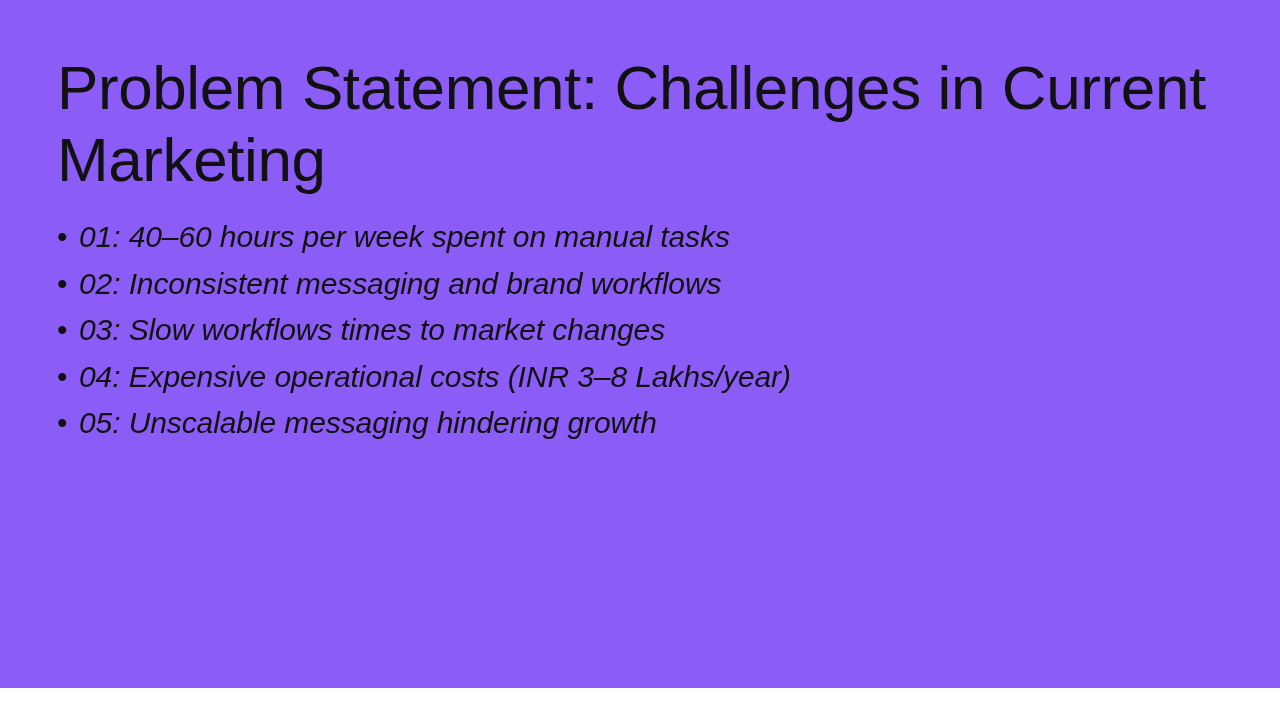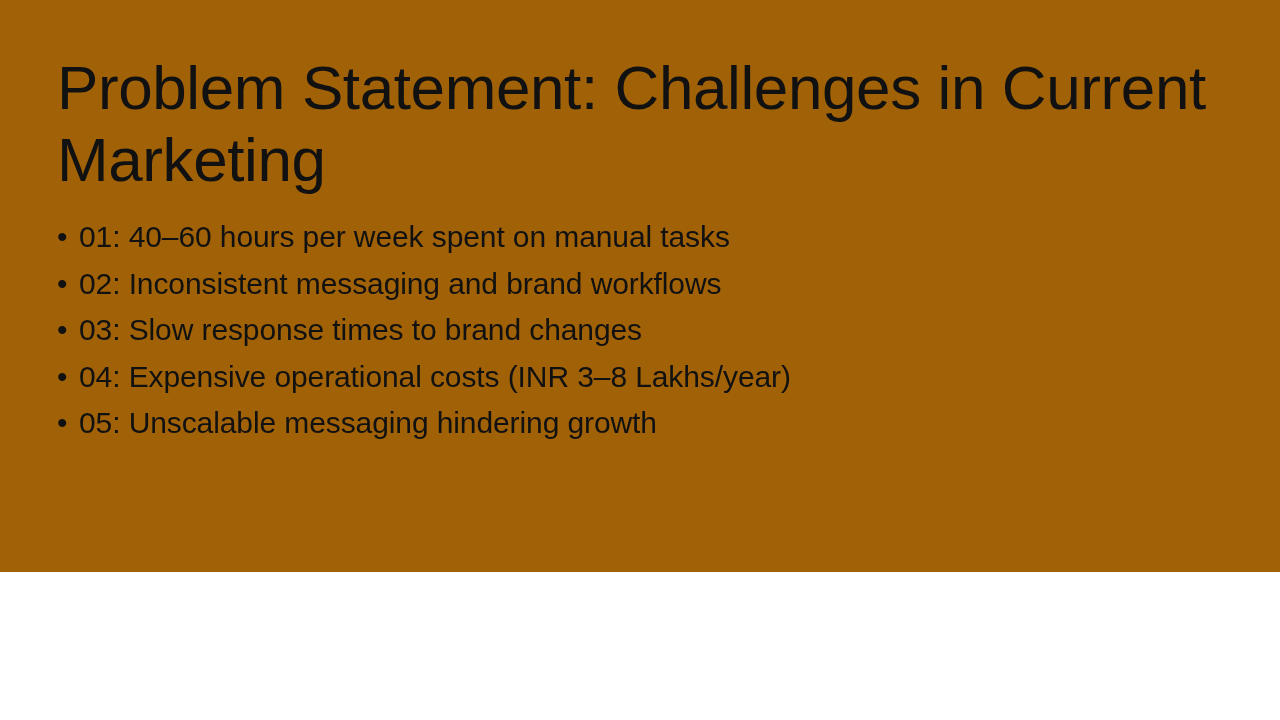--- a/index.html
+++ b/index.html
@@ -11,22 +11,22 @@
     height: 720px;
     background: #ffffff;
     font-family: "Liberation Sans", sans-serif;
     color: #111111;
     overflow: hidden;
   }
 
   .slide {
     position: relative;
     width: 1280px;
-    height: 572px;
-    background: #a16207;
+    height: 688px;
+    background: #8b5cf6;
     box-sizing: border-box;
   }
 
   .slide-title {
     position: absolute;
     left: 57px;
     top: 52px;
     width: 1180px;
     font-size: 62px;
     line-height: 72px;
@@ -63,20 +63,21 @@
     width: 22px;
     font-size: 30px;
     line-height: 46.5px;
     color: #111111;
     text-align: left;
   }
 
   .bullet-text {
     flex: 0 1 auto;
     white-space: pre;
+    font-style: italic;
   }
 </style>
 </head>
 <body>
 
 <div class="slide">
 
   <h1 class="slide-title">Problem Statement: Challenges in Current Marketing</h1>
 
   <ul class="bullet-list">
@@ -86,21 +87,21 @@
       <span class="bullet-text">01: 40–60 hours per week spent on manual tasks</span>
     </li>
 
     <li class="bullet-item">
       <span class="bullet-marker">•</span>
       <span class="bullet-text">02: Inconsistent messaging and brand workflows</span>
     </li>
 
     <li class="bullet-item">
       <span class="bullet-marker">•</span>
-      <span class="bullet-text">03: Slow response times to brand changes</span>
+      <span class="bullet-text">03: Slow workflows times to market changes</span>
     </li>
 
     <li class="bullet-item">
       <span class="bullet-marker">•</span>
       <span class="bullet-text">04: Expensive operational costs (INR 3–8 Lakhs/year)</span>
     </li>
 
     <li class="bullet-item">
       <span class="bullet-marker">•</span>
       <span class="bullet-text">05: Unscalable messaging hindering growth</span>

